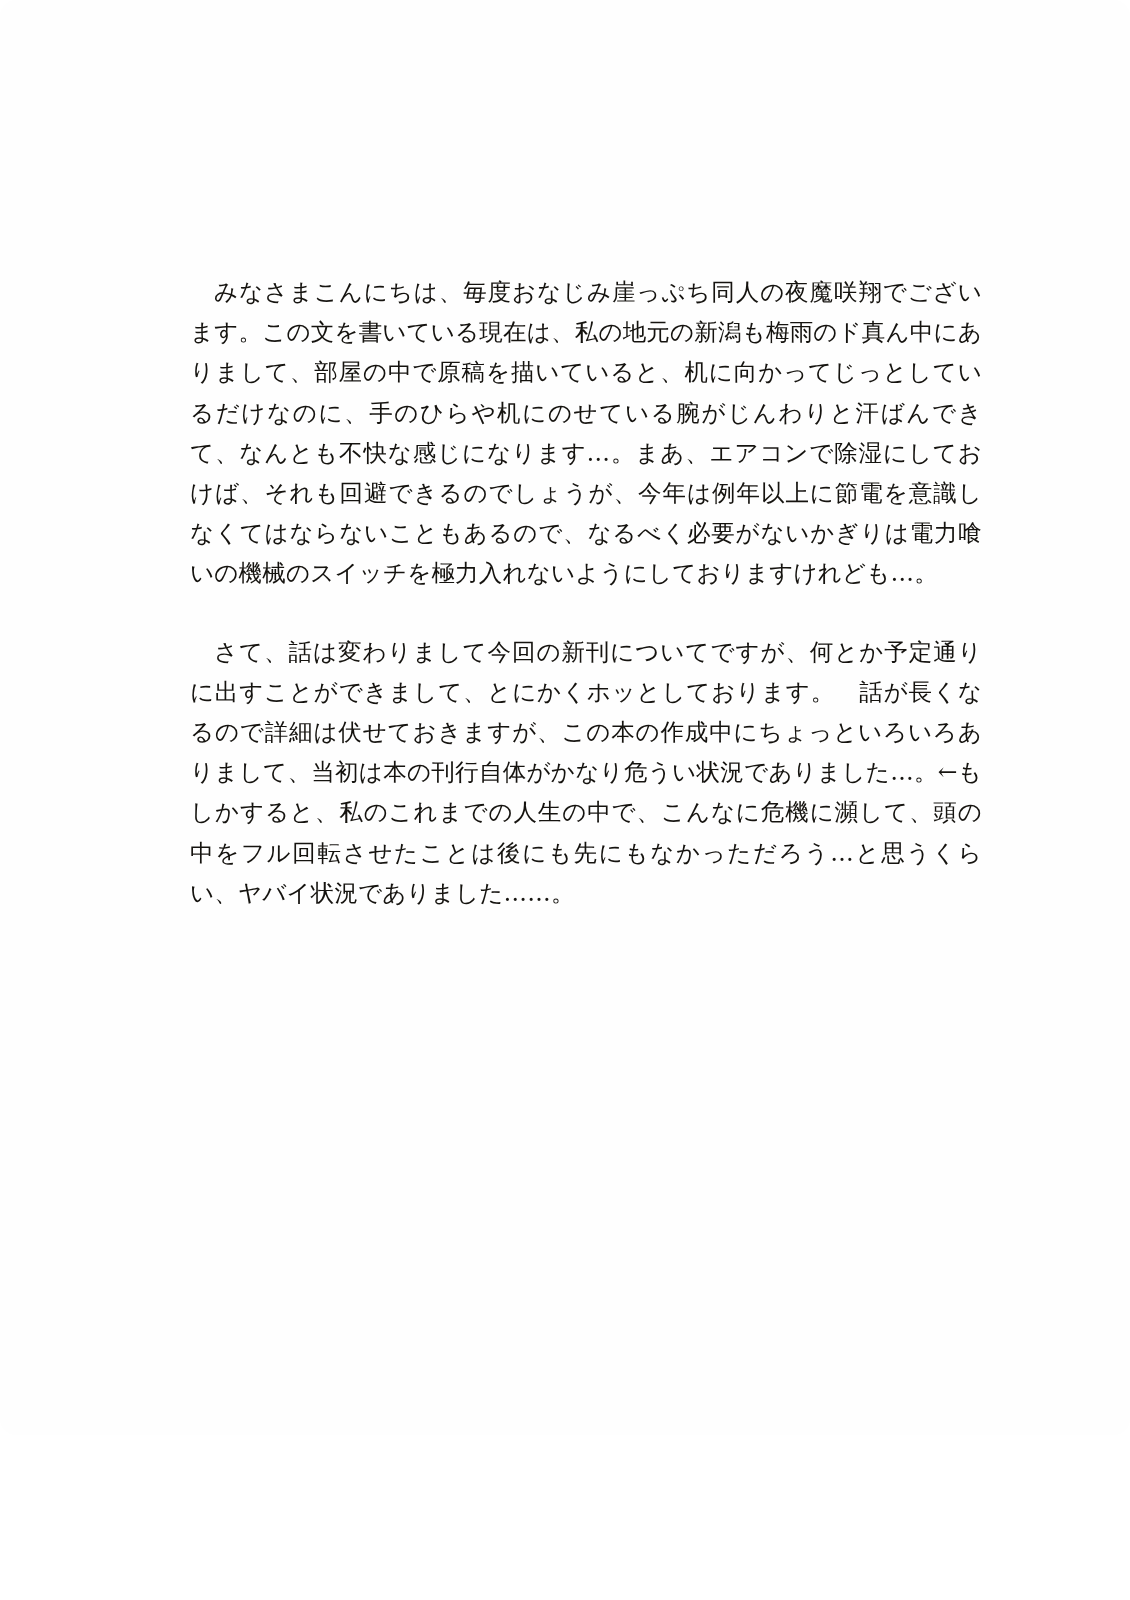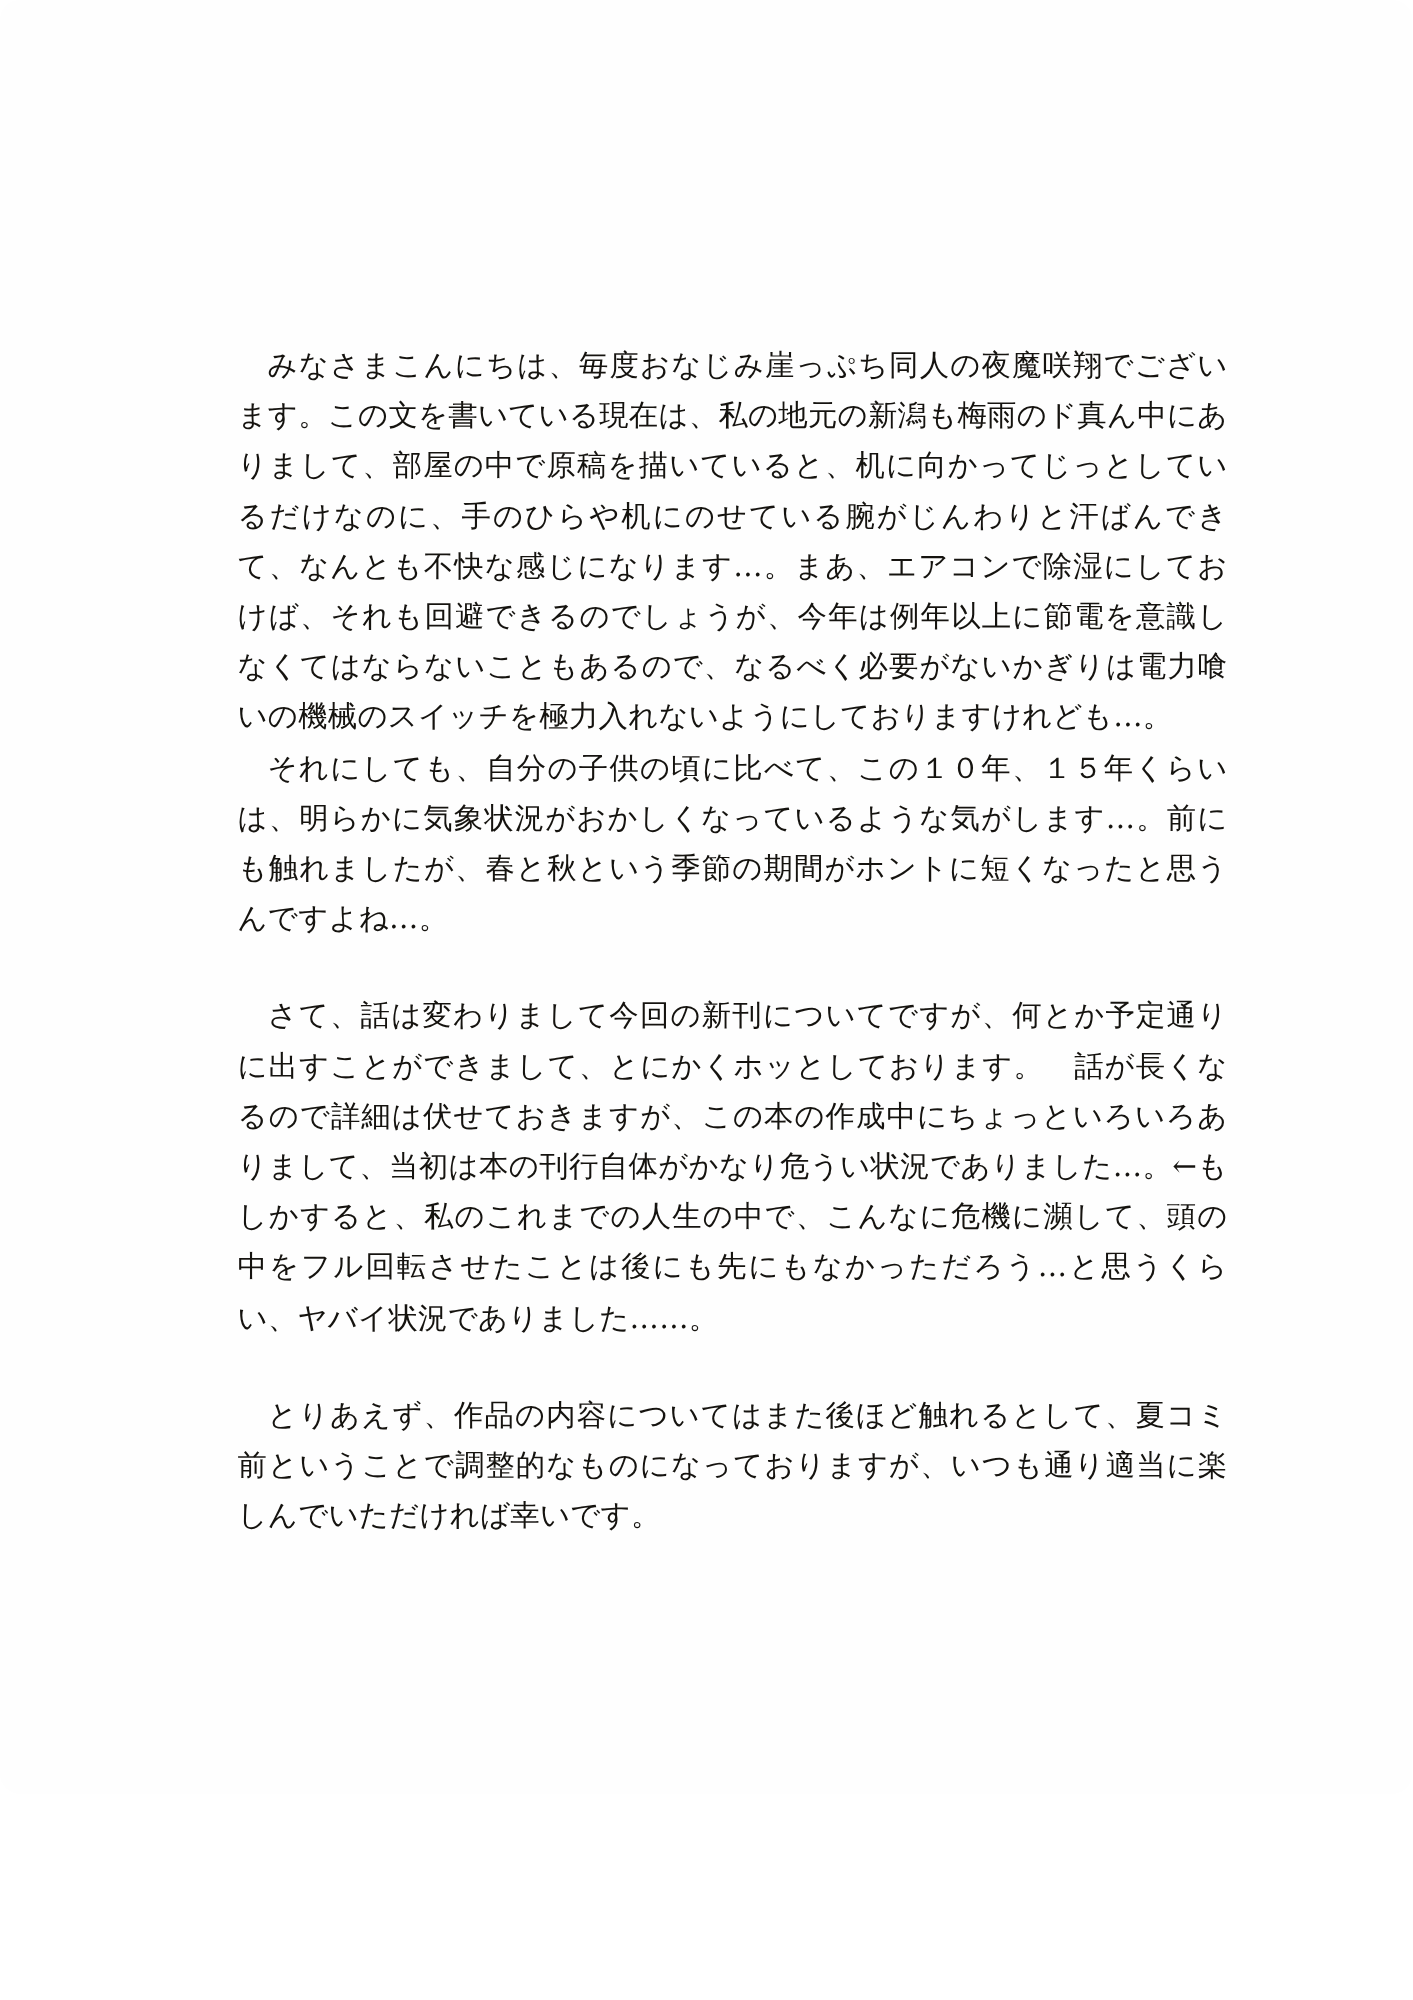--- a/index.html
+++ b/index.html
@@ -52,20 +52,18 @@
     height: 38px;
   }
 </style>
 </head>
 <body>
 
 <div class="page">
   <div class="text-column">
     <p class="para indent">みなさまこんにちは、毎度おなじみ崖っぷち同人の夜魔咲翔でございます。この文を書いている現在は、私の地元の新潟も梅雨のド真ん中にありまして、部屋の中で原稿を描いていると、机に向かってじっとしているだけなのに、手のひらや机にのせている腕がじんわりと汗ばんできて、なんとも不快な感じになります…。まあ、エアコンで除湿にしておけば、それも回避できるのでしょうが、今年は例年以上に節電を意識しなくてはならないこともあるので、なるべく必要がないかぎりは電力喰いの機械のスイッチを極力入れないようにしておりますけれども…。</p>
     <div class="gap-small"></div>
-    <p class="para indent">それにしても、自分の子供の頃に比べて、この１０年、１５年くらいは、明らかに気象状況がおかしくなっているような気がします…。前にも触れましたが、春と秋という季節の期間がホントに短くなったと思うんですよね…。</p>
     <div class="gap-small"></div>
     <div class="gap-large"></div>
     <p class="para indent">さて、話は変わりまして今回の新刊についてですが、何とか予定通りに出すことができまして、とにかくホッとしております。　話が長くなるので詳細は伏せておきますが、この本の作成中にちょっといろいろありまして、当初は本の刊行自体がかなり危うい状況でありました…。←もしかすると、私のこれまでの人生の中で、こんなに危機に瀕して、頭の中をフル回転させたことは後にも先にもなかっただろう…と思うくらい、ヤバイ状況でありました……。</p>
     <div class="gap-large"></div>
-    <p class="para indent">とりあえず、作品の内容についてはまた後ほど触れるとして、夏コミ前ということで調整的なものになっておりますが、いつも通り適当に楽しんでいただければ幸いです。</p>
   </div>
 </div>
 
 </body></html>

